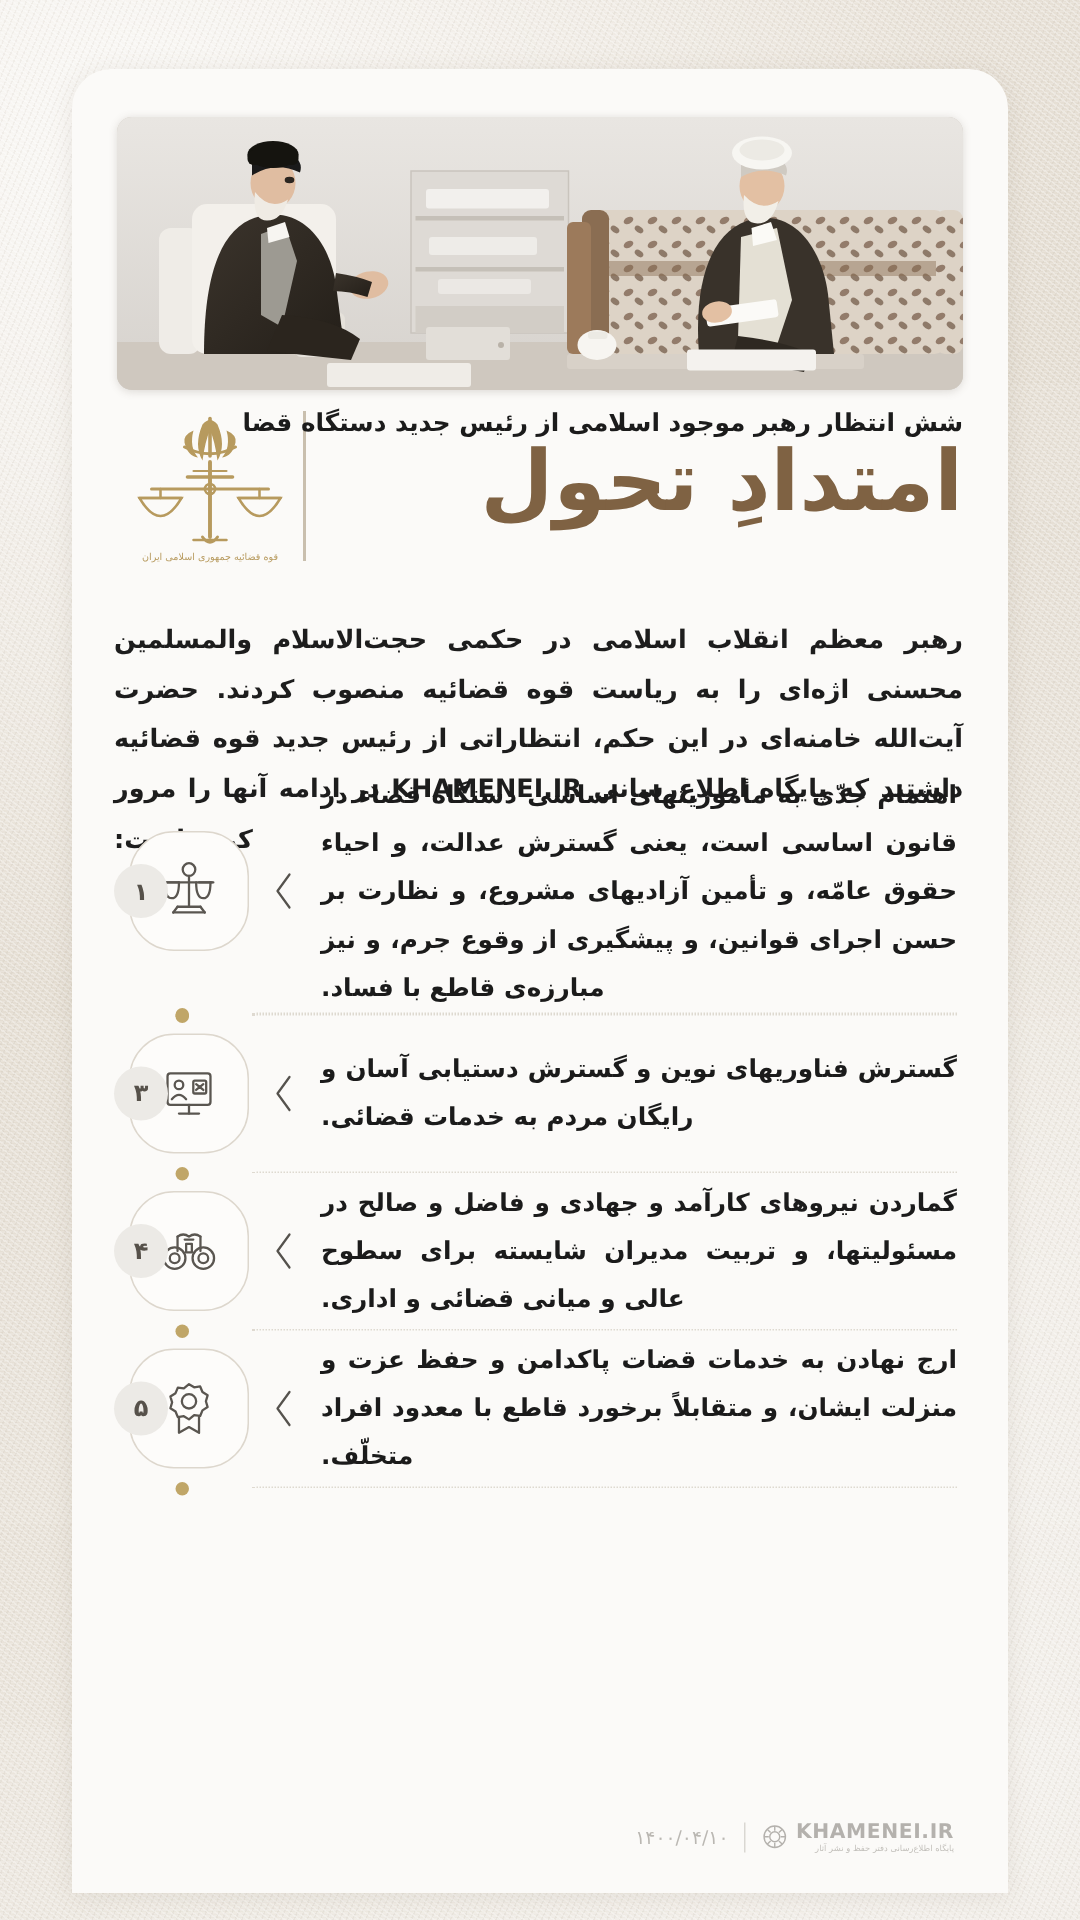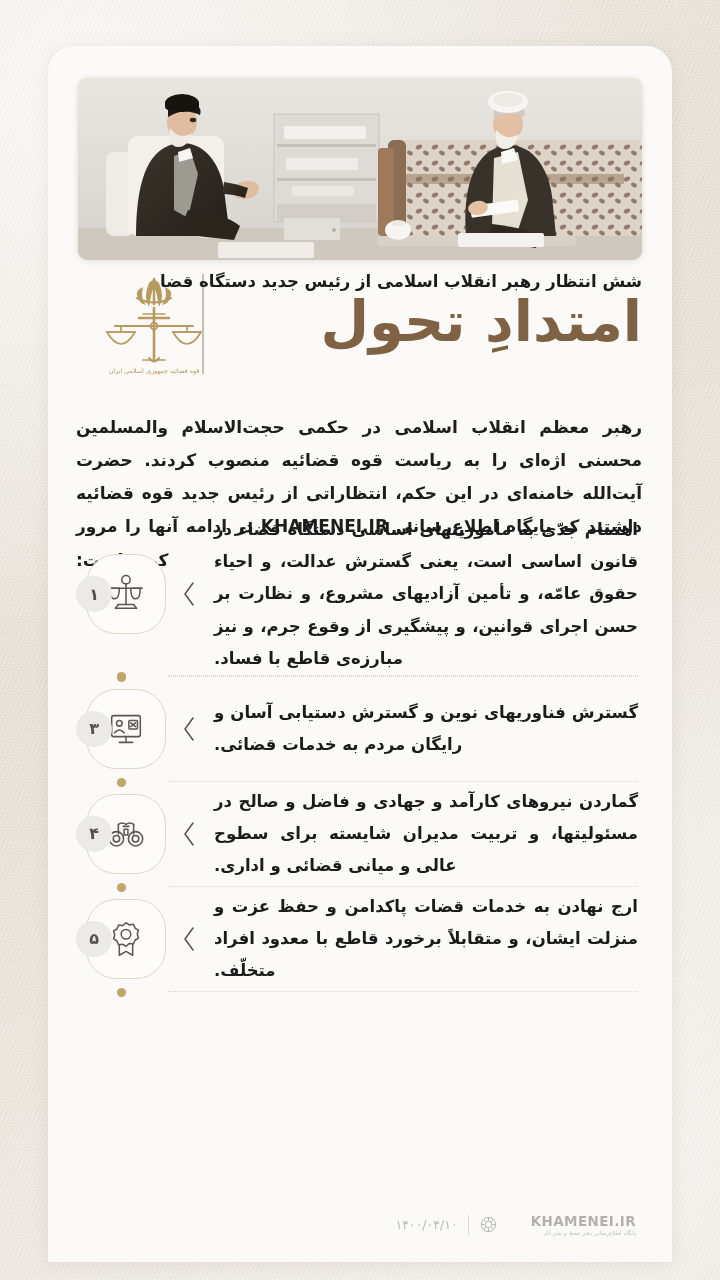--- a/index.html
+++ b/index.html
@@ -91,21 +91,21 @@
     font-size: 56px;
     font-weight: bold;
     color: #7f6243;
     line-height: 1.05;
     margin-top: 0;
     letter-spacing: -1px;
     white-space: nowrap;
   }
   .emblem-box {
     position: absolute;
-    left: 14px;
+    left: 0;
     top: 2px;
     width: 124px;
     height: 112px;
     display: flex;
     align-items: center;
     justify-content: center;
   }
   .emblem-divider {
     position: absolute;
     left: 124px;
@@ -252,21 +252,21 @@
   .footer-sep {
     width: 1px;
     height: 20px;
     background: #b9b5ad;
   }
   .footer-date {
     font-size: 12.5px;
     color: #7b776f;
     direction: ltr;
   }
-  .fl-col { display: flex; flex-direction: column; align-items: flex-start; margin-left: 28px; }
+  .fl-col { display: flex; flex-direction: column; align-items: flex-start; }
 </style>
 </head>
 <body>
 
 <div id="page-bg"></div>
 
 <div id="card">
 
   <div class="photo-wrap">
     <svg class="photo-svg" viewBox="0 0 564 182" preserveAspectRatio="xMidYMid slice">
@@ -376,21 +376,21 @@
           <path d="M74 58 L102 58"></path>
 
           <path d="M44 86 L66 86"></path>
         </g>
         <text x="55" y="99" text-anchor="middle" font-size="6.4" fill="#b79a5e" font-family="'DejaVu Sans','Liberation Sans',sans-serif">قوه قضائیه جمهوری اسلامی ایران</text>
       </svg>
     </div>
     <div class="emblem-divider"></div>
 
     <div class="header-text">
-      <div class="kicker">شش انتظار رهبر انقلاب اسلامی از رئیس جدید دستگاه قضا</div>
+      <div class="kicker">شش انتظار رهبر موجود اسلامی از رئیس جدید دستگاه قضا</div>
       <div class="main-title">امتدادِ تحول</div>
     </div>
   </div>
 
   <p class="intro">رهبر معظم انقلاب اسلامی در حکمی حجت‌الاسلام والمسلمین محسنی اژه‌ای را به ریاست قوه قضائیه منصوب کردند. حضرت آیت‌الله خامنه‌ای در این حکم، انتظاراتی از رئیس جدید قوه قضائیه داشتند که پایگاه اطلاع‌رسانی KHAMENEI.IR در ادامه آنها را مرور کرده است:</p>
 
   <div class="list">
 
     <div class="item">
       <div class="item-text">اهتمام جدّی به مأموریتهای اساسی دستگاه قضاء در قانون اساسی است، یعنی گسترش عدالت، و احیاء حقوق عامّه، و تأمین آزادیهای مشروع، و نظارت بر حسن اجرای قوانین، و پیشگیری از وقوع جرم، و نیز مبارزه‌ی قاطع با فساد.</div>

